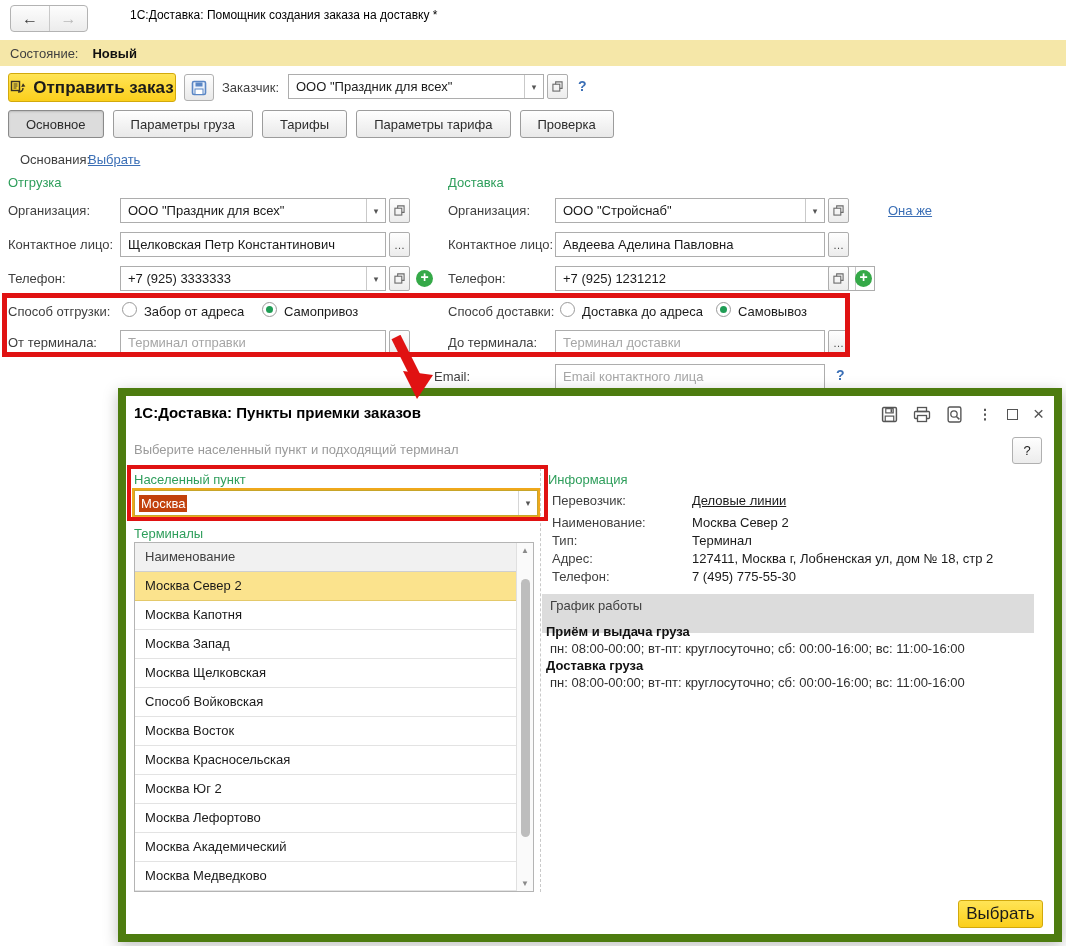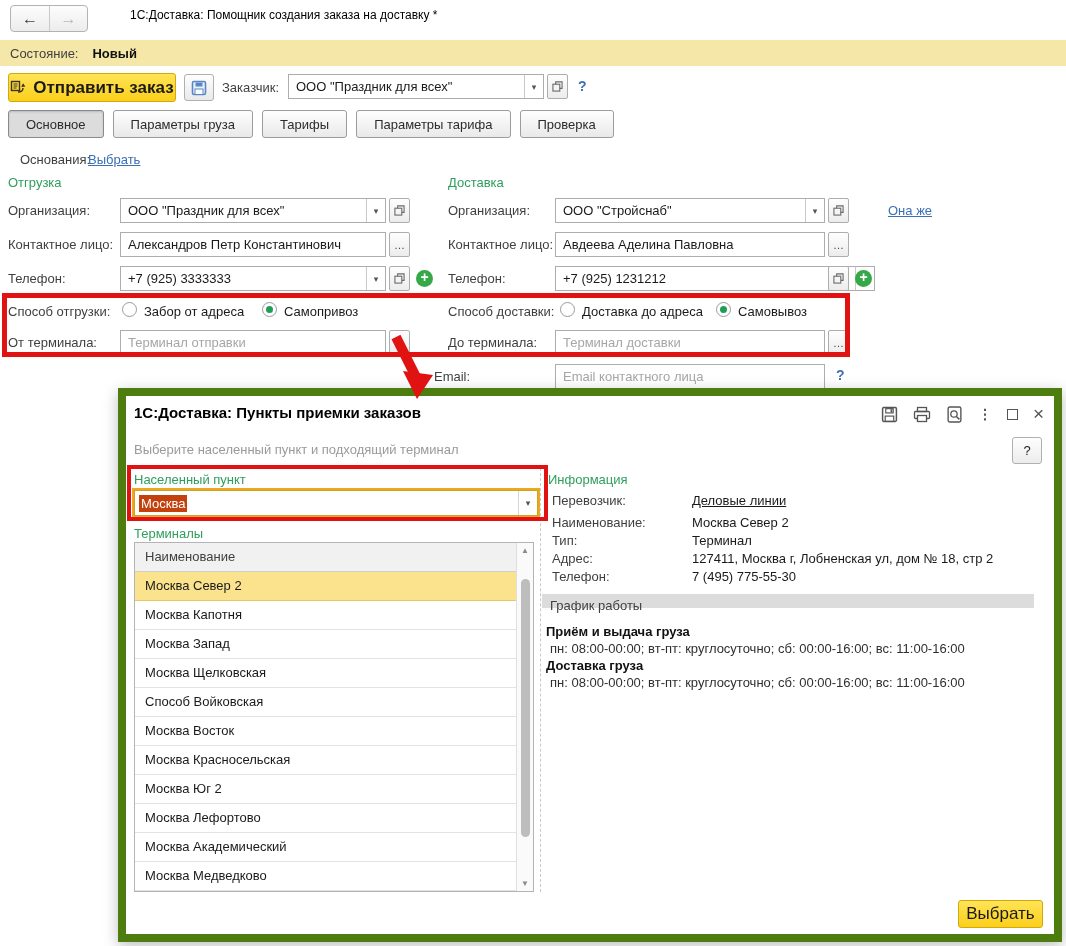--- a/index.html
+++ b/index.html
@@ -90,21 +90,21 @@
   .vscroll .down { position:absolute; bottom:3px; left:0; right:0; text-align:center; font-size:8px; color:#8a8a8a; }
   .vscroll .thumb { position:absolute; left:4px; width:9px; top:36px; height:258px;
                     background:#bdbdbd; border-radius:5px; }
 
   .dashsep { position:absolute; left:414px; top:72px; height:424px; border-left:1px dashed #c9c9c9; }
 
   .inforow { position:absolute; white-space:nowrap; }
   .inforow .il { position:absolute; left:0; color:#3f3f3f; }
   .inforow .iv { position:absolute; left:140px; color:#1a1a1a; white-space:nowrap; }
 
-  .schedbar { position:absolute; left:416px; top:198px; width:492px; height:14px; background:#dcdcdc;
+  .schedbar { position:absolute; left:416px; top:198px; width:492px; height:39px; background:#dcdcdc;
               line-height:23px; padding-left:8px; color:#3f3f3f; }
   .schedtitle { position:absolute; font-weight:bold; color:#111; white-space:nowrap; }
   .schedhours { position:absolute; color:#2f2f2f; white-space:nowrap; }
 
   .selectbtn { left:832px; top:504px; width:85px; height:28px; position:absolute; }
 
   .arrow-svg { position:absolute; left:383px; top:335px; z-index:60; }
   svg { display:block; }
 </style>
 </head>
@@ -184,21 +184,21 @@
   <span class="dico">
     <svg width="11" height="11" viewBox="0 0 12 12">
         <rect x="1" y="3.5" width="7.5" height="7.5" fill="none" stroke="#6b6b6b" stroke-width="1.2"></rect>
         <path d="M4 3.5V1h7v7H8.5" fill="none" stroke="#6b6b6b" stroke-width="1.2"></path>
       </svg>
   </span>
 </span>
 
 <span class="abs lbl" style="left:8px;top:237px;">Контактное лицо:</span>
 <div class="fieldbox" style="left:120px;top:232px;width:266px;">
-  <span class="txt">Александров Петр Константинович</span>
+  <span class="txt">Щелковская Петр Константинович</span>
 </div>
 <span class="sqbtn" style="left:389px;top:232px;">…</span>
 
 <span class="abs lbl" style="left:8px;top:271px;">Телефон:</span>
 <div class="fieldbox" style="left:120px;top:266px;width:266px;">
   <span class="txt">+7 (925) 3333333</span>
   <span class="ddbtn">▾</span>
 </div>
 <span class="sqbtn" style="left:389px;top:266px;">
   <span class="dico">

